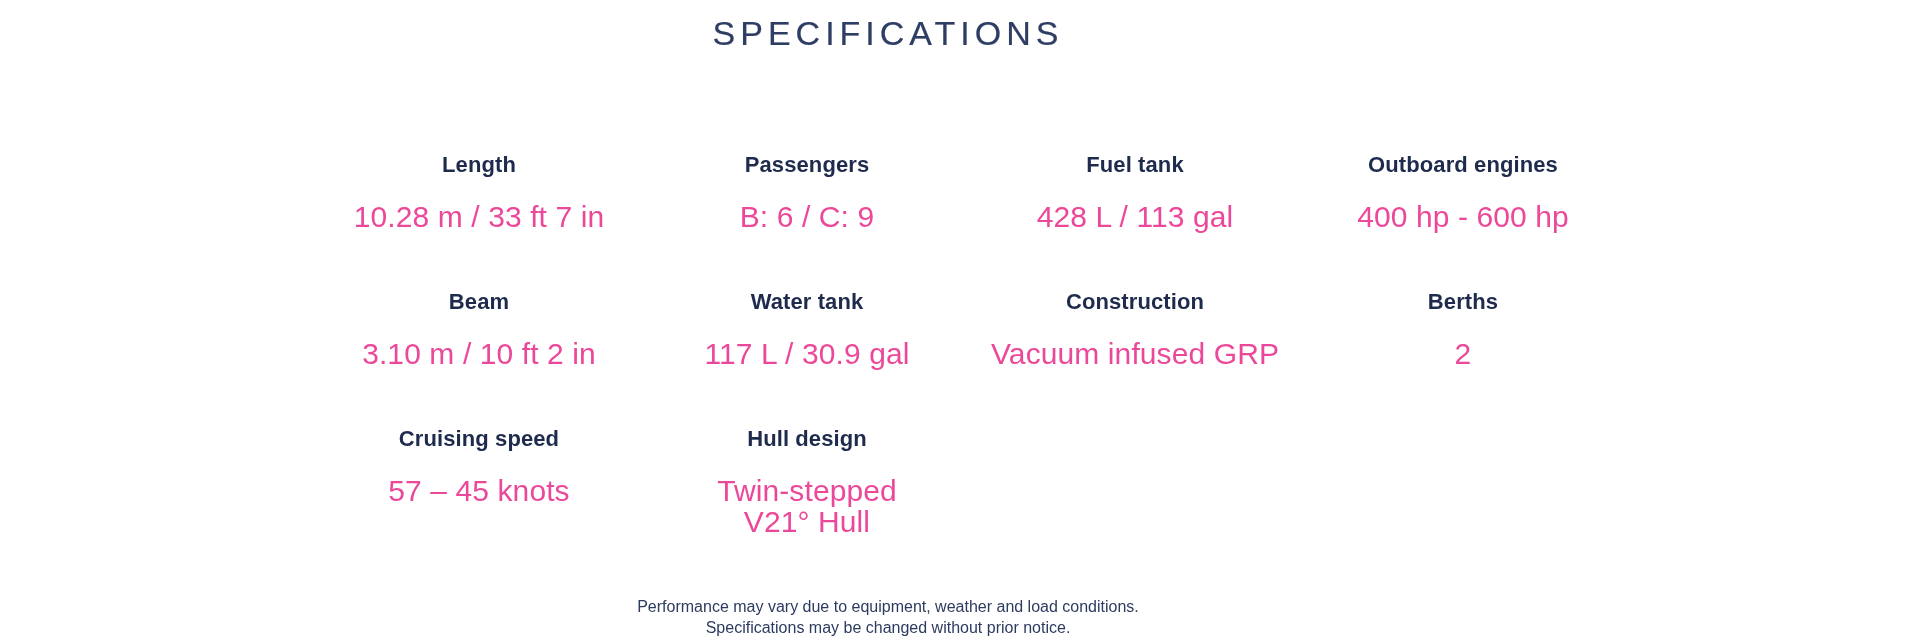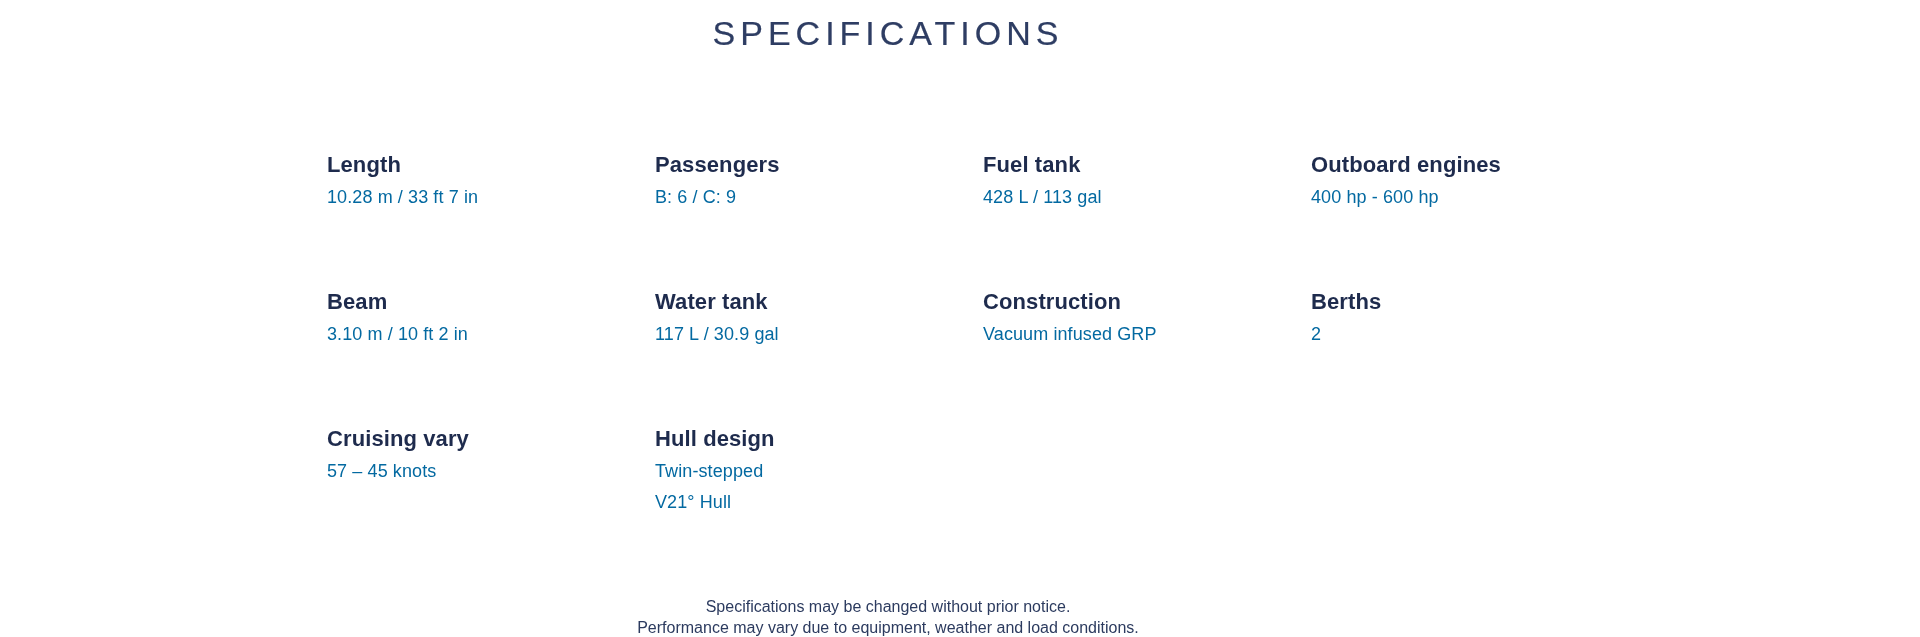--- a/index.html
+++ b/index.html
@@ -32,36 +32,37 @@
     -webkit-text-stroke: 0.2px #2e3d63;
   }
   .specs-grid {
     margin: 96px 0 0 327px;
     display: grid;
     grid-template-columns: repeat(4, 328px);
     grid-auto-rows: 137px;
   }
   .spec-item {
     padding-right: 24px;
+    text-align: center;
   }
   .spec-label {
     display: block;
     font-size: 22px;
     line-height: 30px;
     font-weight: 700;
     color: #1e2b4d;
     letter-spacing: 0.1px;
   }
   .spec-value {
     display: block;
-    margin-top: 2px;
-    font-size: 18px;
+    margin-top: 21px;
+    font-size: 30px;
     line-height: 31px;
     font-weight: 400;
-    color: #0369a1;
+    color: #ec4899;
     white-space: pre-line;
     letter-spacing: 0.1px;
   }
   .disclaimer {
     margin-top: 36px;
     text-align: center;
     font-size: 16px;
     line-height: 20.5px;
     color: #2c3b5f;
   }
@@ -103,28 +104,28 @@
     </div>
     <div class="spec-item">
       <span class="spec-label">Construction</span>
       <span class="spec-value">Vacuum infused GRP</span>
     </div>
     <div class="spec-item">
       <span class="spec-label">Berths</span>
       <span class="spec-value">2</span>
     </div>
     <div class="spec-item">
-      <span class="spec-label">Cruising vary</span>
+      <span class="spec-label">Cruising speed</span>
       <span class="spec-value">57 – 45 knots</span>
     </div>
     <div class="spec-item">
       <span class="spec-label">Hull design</span>
       <span class="spec-value">Twin-stepped
 V21° Hull</span>
     </div>
   </div>
 
   <div class="disclaimer">
+    <p>Performance may vary due to equipment, weather and load conditions.</p>
     <p>Specifications may be changed without prior notice.</p>
-    <p>Performance may vary due to equipment, weather and load conditions.</p>
   </div>
 
 </div>
 
 </body></html>

